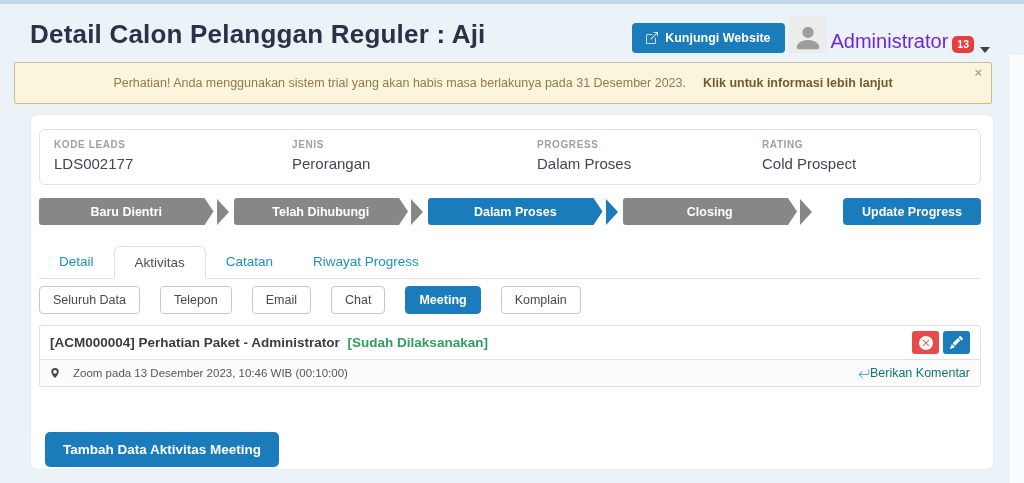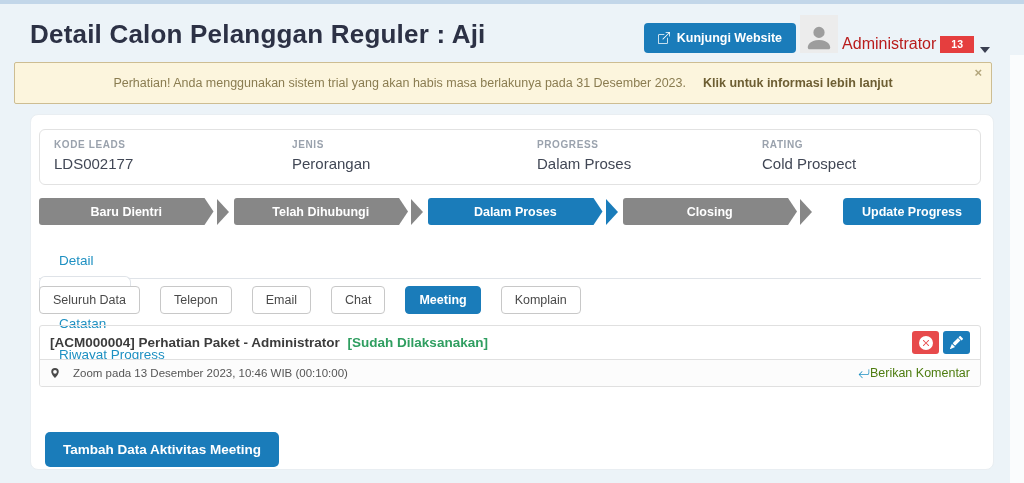--- a/index.html
+++ b/index.html
@@ -9,22 +9,22 @@
 
   .topstrip { position:absolute; top:0; left:0; right:0; height:4px; background:#c2d6e9; }
   .scroll-track { position:absolute; top:55px; right:0; bottom:0; width:14px; background:#fafcfd; }
 
   
   .header { position:absolute; top:12px; left:30px; right:34px; height:44px; display:flex; align-items:center; justify-content:space-between; }
   .page-title { font-size:26px; font-weight:700; color:#2c3145; letter-spacing:.2px; }
   .header-right { display:flex; align-items:flex-end; gap:4px; }
   .btn-visit { display:flex; align-items:center; gap:7px; background:#1a7cba; color:#fff; border:none; border-radius:4px; padding:8px 14px; font-size:12.5px; font-weight:700; font-family:inherit; cursor:pointer; }
   .avatar { width:38px; height:38px; background:#ececec; display:flex; align-items:flex-end; justify-content:center; overflow:hidden; }
-  .username { color:#b91c1c; font-size:16px; }
-  .badge-notif { background:#e53e3e; color:#fff; font-size:10.5px; font-weight:700; padding:2px 11px; border-radius:0; line-height:1.2; }
+  .username { color:#6d28d9; font-size:20px; }
+  .badge-notif { background:#e53e3e; color:#fff; font-size:10.5px; font-weight:700; padding:2px 5px; border-radius:5px; line-height:1.2; }
   .caret-down { width:0; height:0; border-left:5px solid transparent; border-right:5px solid transparent; border-top:6px solid #3a3f51; margin-left:2px; }
 
   
   .alert { position:absolute; top:62px; left:14px; width:978px; height:42px; background:#fcf5dd; border:1px solid #cdbd92; border-radius:2px; display:flex; align-items:center; justify-content:center; font-size:12.5px; color:#8a7c50; }
   .alert b { color:#6d5e32; margin-left:17px; }
   .alert-close { position:absolute; top:3px; right:9px; font-size:13px; color:#b3a67c; cursor:pointer; font-weight:700; line-height:1; }
 
   
   .card { position:absolute; top:114px; left:30px; width:964px; bottom:13px; background:#fff; border-radius:8px; border:1px solid #e9eef2; }
 
@@ -38,42 +38,42 @@
   .steps-row { position:absolute; top:83px; left:8px; right:12px; height:27px; display:flex; align-items:center; }
   .steps { display:flex; flex:1; align-items:center; margin-right:26px; }
   .step { display:flex; flex:1; align-items:center; }
   .seg { flex:1; height:27px; background:#878787; color:#fff; font-size:12.5px; font-weight:700; display:flex; align-items:center; justify-content:center; border-radius:3px; clip-path:polygon(0 0, calc(100% - 9px) 0, 100% 50%, calc(100% - 9px) 100%, 0 100%); }
   .tri { width:0; height:0; border-top:13px solid transparent; border-bottom:13px solid transparent; border-left:12px solid #878787; margin:0 5px 0 3px; }
   .step.active .seg { background:#1a7cba; }
   .step.active .tri { border-left-color:#1a7cba; }
   .btn-update { width:138px; height:27px; background:#1a7cba; color:#fff; border:none; border-radius:4px; font-size:12.5px; font-weight:700; font-family:inherit; cursor:pointer; }
 
   
-  .tabs { position:absolute; top:130px; left:8px; right:12px; height:34px; display:flex; align-items:flex-start; border-bottom:1px solid #dfe3e8;flex-direction:column; }
+  .tabs { position:absolute; top:130px; left:8px; right:12px; height:34px; display:flex; align-items:center; border-bottom:1px solid #dfe3e8; }
   .tab { padding:8px 20px; font-size:13.5px; color:#1e90c2; cursor:pointer; }
   .tab.active { color:#495057; background:#fff; border:1px solid #dfe3e8; border-bottom:1px solid #fff; border-radius:6px 6px 0 0; margin-bottom:-1px; }
 
   
   .filters { position:absolute; top:171px; left:8px; display:flex; gap:20px; }
   .filter-btn { background:#fff; border:1px solid #c8c8c8; border-radius:4px; padding:6px 13px; font-size:12.5px; color:#4a4a4a; font-family:inherit; cursor:pointer; }
   .filter-btn.active { background:#1a7cba; border-color:#1a7cba; color:#fff; font-weight:700; }
 
   
   .activity { position:absolute; top:210px; left:8px; right:12px; border:1px solid #e0e0e0; border-radius:3px; overflow:hidden; }
   .act-head { display:flex; align-items:center; justify-content:space-between; padding:5px 10px; border-bottom:1px solid #e0e0e0; min-height:28px; }
   .act-title { font-size:13.5px; font-weight:700; color:#3c3c3c; }
   .act-status { color:#2f9e60; margin-left:4px; }
   .act-actions { display:flex; gap:4px; }
   .icon-btn { width:27px; height:23px; border:none; border-radius:3px; display:flex; align-items:center; justify-content:center; cursor:pointer; }
   .icon-btn.del { background:#e74a4b; }
   .icon-btn.edit { background:#1a7cba; }
   .act-desc { padding:7px 10px; font-size:13px; color:#4f4f4f; border-bottom:1px solid #e0e0e0; }
   .act-foot { display:flex; align-items:center; justify-content:space-between; padding:6px 10px; background:#fcfcfc; }
   .act-meta { display:flex; align-items:center; gap:13px; font-size:11.5px; color:#555; }
-  .comment-link { display:flex; align-items:flex-end; gap:0; font-size:12.5px; color:#4d7c0f; cursor:pointer; }
+  .comment-link { display:flex; align-items:flex-end; gap:0; font-size:12.5px; color:#0f766e; cursor:pointer; }
 
   .btn-add { position:absolute; top:317px; left:14px; background:#1a7cba; color:#fff; border:none; border-radius:5px; padding:10px 18px; font-size:13.5px; font-weight:700; font-family:inherit; cursor:pointer; }
 </style>
 </head>
 <body>
 
 <div class="page">
   <div class="topstrip"></div>
   <div class="scroll-track"></div>
 

